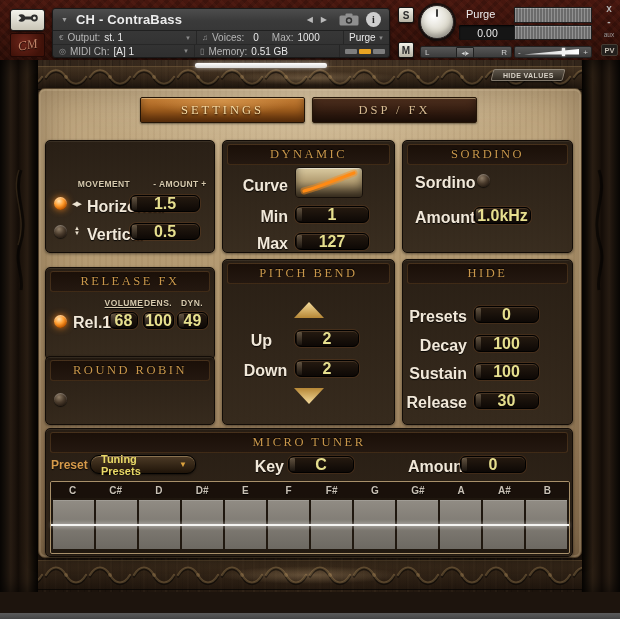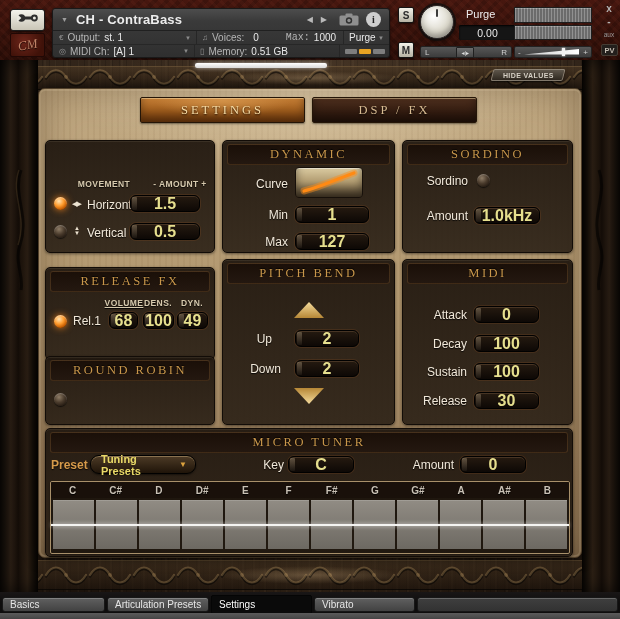--- a/index.html
+++ b/index.html
@@ -119,21 +119,21 @@
 
   
   .sec{background:linear-gradient(180deg,rgba(32,23,15,.94),rgba(40,30,20,.88));
     border:1px solid #120c07;border-radius:5px;
     box-shadow:inset 0 1px 0 rgba(255,240,210,.08), 0 1px 3px rgba(0,0,0,.5);}
   .phead{position:absolute;left:4px;right:4px;top:3px;height:21px;border-radius:3px;
     background:linear-gradient(180deg,#1a0f08,#241810);border:1px solid rgba(160,115,60,.28);
     display:flex;align-items:center;justify-content:center;
     font-family:"Liberation Serif",serif;font-size:12.5px;letter-spacing:2.5px;color:#c9974b;
     text-shadow:0 -1px 1px #000;}
-  .wlbl{position:absolute;font-size:12px;font-weight:normal;color:#f1e8d9;text-shadow:0 1px 1px rgba(0,0,0,.85);}
+  .wlbl{position:absolute;font-size:16px;font-weight:bold;color:#f1e8d9;text-shadow:0 1px 1px rgba(0,0,0,.85);}
   .glbl{position:absolute;font-size:12px;font-weight:bold;color:#d69a4a;text-shadow:0 1px 1px rgba(0,0,0,.85);}
   .scl{position:absolute;font-size:8.5px;font-weight:bold;color:#d6c9ad;letter-spacing:.4px;
     text-align:center;text-shadow:0 1px 1px rgba(0,0,0,.8);}
   .tr{text-align:right;}
   .vbox{position:absolute;height:17px;border-radius:6px;border:1px solid #000;
     background:linear-gradient(180deg,#251a10,#0d0805);
     box-shadow:inset 0 1px 0 rgba(255,200,140,.16), 0 0 0 1px rgba(125,72,32,.28);
     color:#e6df8e;font-size:16px;font-weight:bold;display:flex;align-items:center;justify-content:center;}
   .vbox::before{content:"";position:absolute;left:1px;top:1px;bottom:1px;width:5px;border-radius:1px;
     background:linear-gradient(180deg,rgba(255,230,190,.28),rgba(255,230,190,.05));}
@@ -219,21 +219,21 @@
         <div class="hcell hc1">
           <span class="hicon">€</span>
           <span class="hlab">Output:</span>
           <span class="hval">st. 1</span>
           <span class="hcaret">▼</span>
         </div>
         <div class="hcell hc2">
           <span class="hicon">♫</span>
           <span class="hlab">Voices:</span>
           <span class="hval" style="margin-left:9px;">0</span>
-          <span class="hlab" style="margin-left:27px;font-family:Liberation Mono, monospace;">Max:</span>
+          <span class="hlab" style="margin-left:13px;">Max:</span>
           <span class="hval">1000</span>
         </div>
         <div class="hcell hc3">
           <span class="hval" style="margin-left:0;">Purge</span>
           <span class="hcaret">▼</span>
         </div>
       </div>
       <div class="irow r3">
         <div class="hcell hc1">
           <span class="hicon">◎</span>
@@ -364,21 +364,21 @@
     <div class="vbox" style="left:72px;top:65px;width:74px;">1</div>
     <span class="wlbl tr" style="left:10px;top:94px;width:55px;">Max</span>
     <div class="vbox" style="left:72px;top:92px;width:74px;">127</div>
   </div>
 
   <div class="abs sec" style="left:402px;top:140px;width:171px;height:113px;">
     <div class="phead">SORDINO</div>
     <span class="wlbl tr" style="left:12px;top:33px;width:53px;">Sordino</span>
     <span class="led" style="left:74px;top:33px;"></span>
     <span class="wlbl tr" style="left:12px;top:68px;width:53px;">Amount</span>
-    <div class="vbox" style="left:71px;top:66px;width:66px;">1.0kHz</div>
+    <div class="vbox" style="left:71px;top:66px;width:57px;">1.0kHz</div>
   </div>
 
   <div class="abs sec" style="left:45px;top:259px;width:170px;height:93px;margin-top:8px;">
     <div class="phead">RELEASE FX</div>
     <span class="scl" style="left:55px;top:30px;width:46px;text-decoration:underline;">VOLUME</span>
     <span class="scl" style="left:93px;top:30px;width:38px;">DENS.</span>
     <span class="scl" style="left:127px;top:30px;width:38px;">DYN.</span>
     <span class="led on" style="left:8px;top:47px;"></span>
     <span class="wlbl" style="left:27px;top:46px;">Rel.1</span>
     <div class="vbox" style="left:63px;top:44px;width:29px;">68</div>
@@ -395,22 +395,22 @@
     <div class="phead">PITCH BEND</div>
     <span class="pbtri" style="left:71px;top:42px;"></span>
     <span class="wlbl tr" style="left:4px;top:72px;width:45px;">Up</span>
     <div class="vbox" style="left:72px;top:70px;width:64px;">2</div>
     <span class="wlbl tr" style="left:20px;top:102px;width:45px;text-align:center;">Down</span>
     <div class="vbox" style="left:72px;top:100px;width:64px;">2</div>
     <span class="pbtri down" style="left:71px;top:128px;"></span>
   </div>
 
   <div class="abs sec" style="left:402px;top:259px;width:171px;height:166px;">
-    <div class="phead">MIDI</div>
-    <span class="wlbl tr" style="left:0;top:48px;width:64px;">Attack</span>
+    <div class="phead">HIDE</div>
+    <span class="wlbl tr" style="left:0;top:48px;width:64px;">Presets</span>
     <div class="vbox" style="left:71px;top:46px;width:65px;">0</div>
     <span class="wlbl tr" style="left:0;top:77px;width:64px;">Decay</span>
     <div class="vbox" style="left:71px;top:75px;width:65px;">100</div>
     <span class="wlbl tr" style="left:0;top:105px;width:64px;">Sustain</span>
     <div class="vbox" style="left:71px;top:103px;width:65px;">100</div>
     <span class="wlbl tr" style="left:0;top:134px;width:64px;">Release</span>
     <div class="vbox" style="left:71px;top:132px;width:65px;">30</div>
   </div>
 
   <div class="abs sec" style="left:45px;top:428px;width:528px;height:129px;">
@@ -451,22 +451,15 @@
         <div class="mtcell"></div>
         <div class="mtcell"></div>
         <div class="mtcell"></div>
         <div class="mtcell"></div>
         <div class="mtcell"></div>
         <div class="mtline"></div>
       </div>
     </div>
   </div>
 
-  <div class="abs btabs">
-    <div class="btab" style="left:2px;width:103px;">Basics</div>
-    <div class="btab" style="left:107px;width:102px;">Articulation Presets</div>
-    <div class="btab activezone" style="left:211px;width:101px;">Settings</div>
-    <div class="btab" style="left:314px;width:101px;">Vibrato</div>
-    <div class="btab empty" style="left:417px;width:201px;"></div>
-  </div>
   <div class="abs bstrip"></div>
 
 </div>
 
 </body></html>

